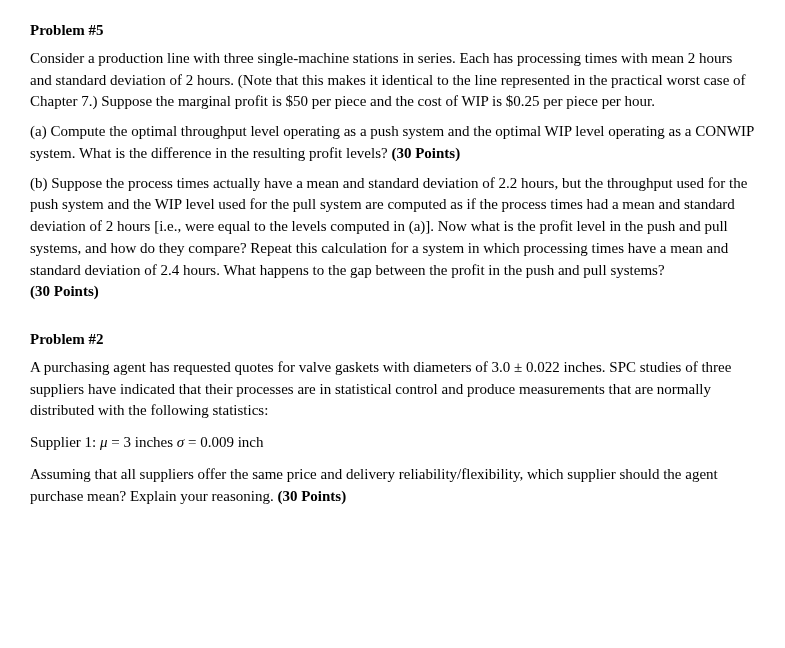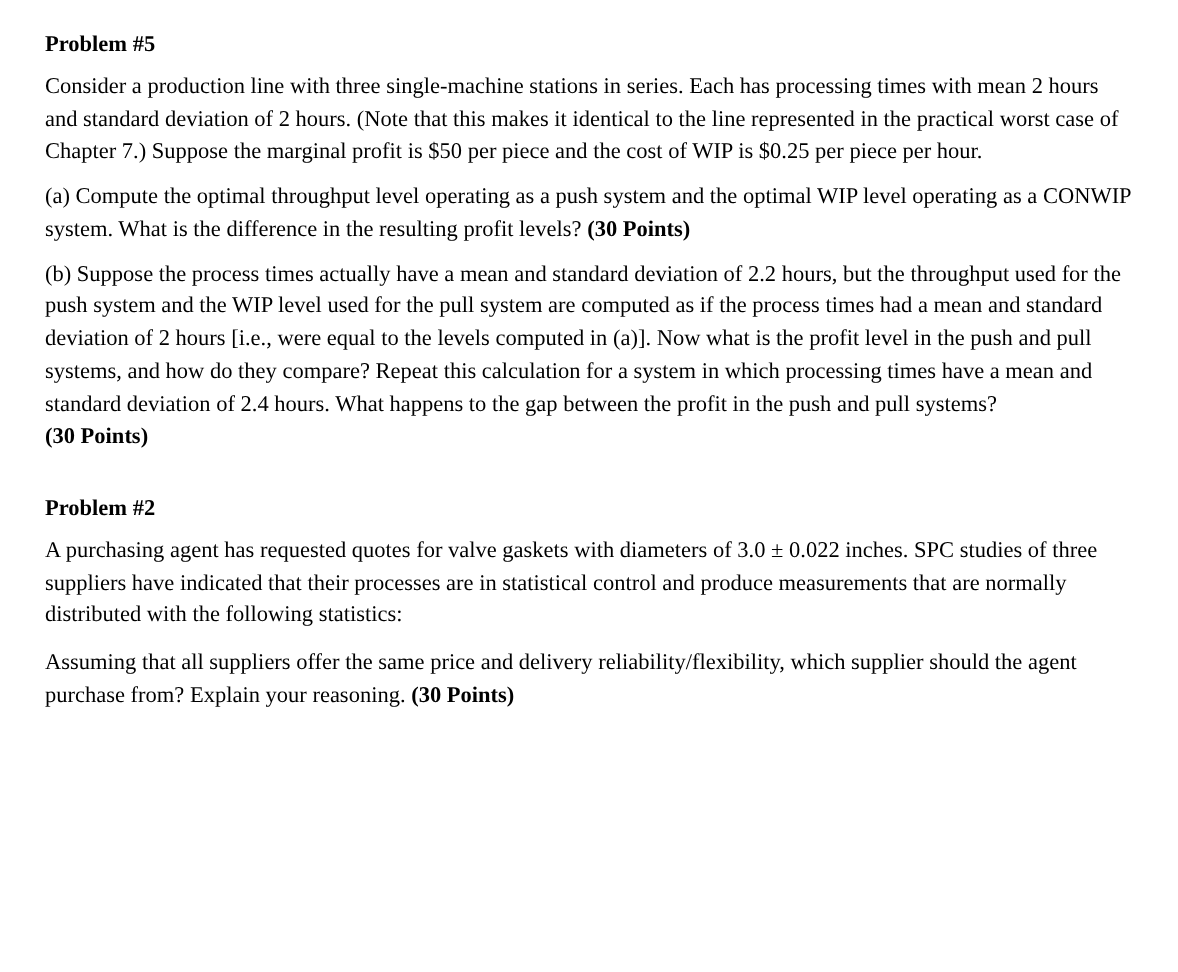--- a/index.html
+++ b/index.html
@@ -67,18 +67,21 @@
     <span class="bold">(30 Points)</span>
   </p>
 </div>
 
 <div class="problem-section section-gap">
   <p class="problem-title">Problem #2</p>
 
   <p class="problem-body">A purchasing agent has requested quotes for valve gaskets with diameters of 3.0 ± 0.022 inches. SPC studies of three suppliers have indicated that their processes are in statistical control and produce measurements that are normally distributed with the following statistics:</p>
 
   <div class="problem-body" style="margin-top: 10px; margin-bottom: 10px;">
+    <p class="supplier-line">
+      <span>Supplier 1: <i>μ</i> = 3 inches <i>σ</i> = 0.009 inch</span>
+    </p>
   </div>
 
   <p class="problem-body" style="margin-top: 10px;">
-    <span>Assuming that all suppliers offer the same price and delivery reliability/flexibility, which supplier should the agent purchase from? Explain your reasoning.</span><span class="bold"> (30 Points)</span>
+    <span>Assuming that all suppliers offer the same price and delivery reliability/flexibility, which supplier should the agent purchase mean? Explain your reasoning.</span><span class="bold"> (30 Points)</span>
   </p>
 </div>
 
 </body></html>

